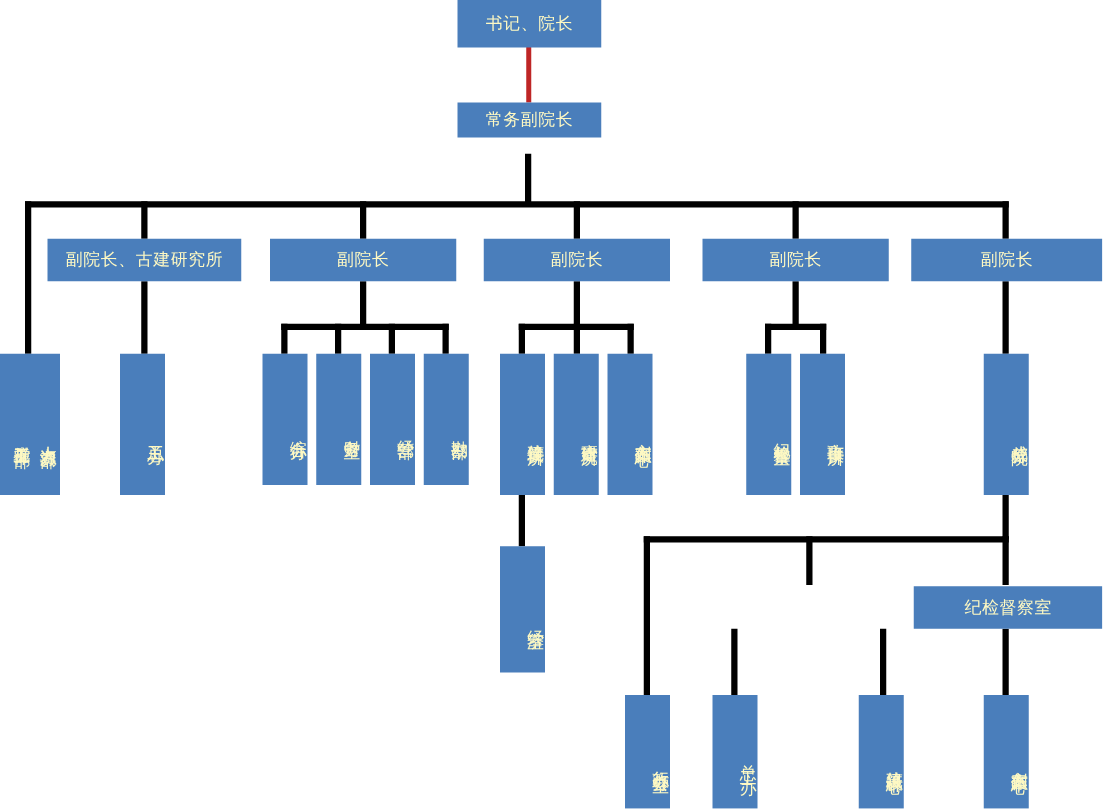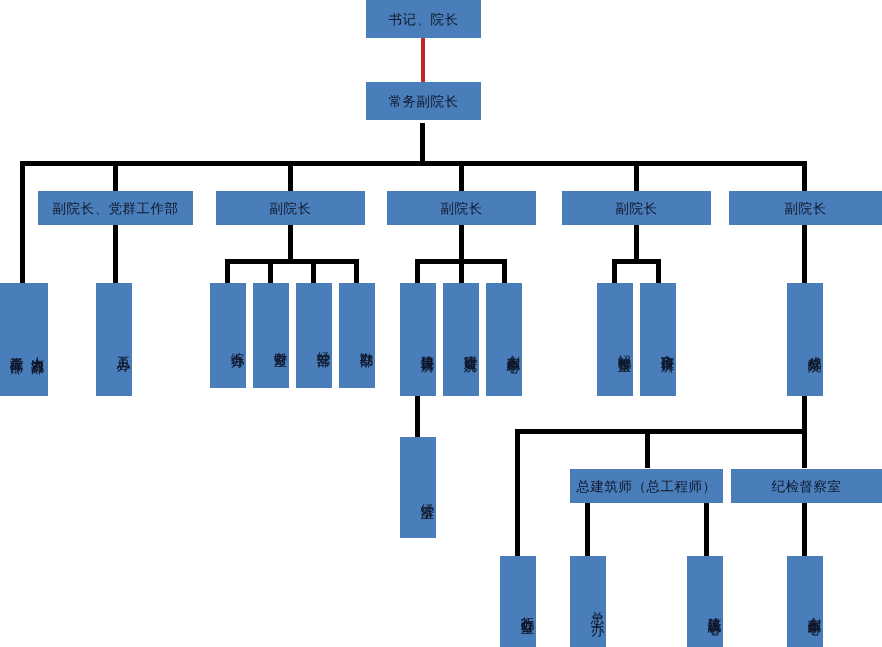--- a/index.html
+++ b/index.html
@@ -13,21 +13,21 @@
   #chart {
     position: relative;
     width: 882px;
     height: 647px;
     background: #ffffff;
     overflow: hidden;
   }
   .node {
     position: absolute;
     background: #4a7ebb;
-    color: #0f172a;
+    color: #fef9c3;
     box-sizing: border-box;
     display: flex;
     align-items: center;
     justify-content: center;
     text-align: left;
     font-size: 13px;
     line-height: 1.25;
     letter-spacing: 0.5px;
     z-index: 3;
   }
@@ -113,23 +113,23 @@
   <div class="ln" style="left:645px; top:429px; width:5px; height:39px;"></div>
   <div class="ln" style="left:802px; top:429px; width:5px; height:39px;"></div>
 
   <div class="ln" style="left:585px; top:503px; width:5px; height:53px;"></div>
   <div class="ln" style="left:704px; top:503px; width:5px; height:53px;"></div>
 
   <div class="ln" style="left:802px; top:503px; width:5px; height:53px;"></div>
 
   <div class="node horiz" style="left:366px; top:0px; width:115px; height:38px;">书记、院长</div>
 
-  <div class="node horiz" style="left:366px; top:82px; width:115px; height:38px;">常务副院长</div>
+  <div class="node horiz" style="left:366px; top:82px; width:115px; height:28px;">常务副院长</div>
 
-  <div class="node horiz" style="left:38px; top:191px; width:155px; height:34px;">副院长、党群工作部</div>
+  <div class="node horiz" style="left:38px; top:191px; width:155px; height:34px;">副院长、古建研究所</div>
   <div class="node horiz" style="left:216px; top:191px; width:149px; height:34px;">副院长</div>
   <div class="node horiz" style="left:387px; top:191px; width:149px; height:34px;">副院长</div>
   <div class="node horiz" style="left:562px; top:191px; width:149px; height:34px;">副院长</div>
   <div class="node horiz" style="left:729px; top:191px; width:153px; height:34px;">副院长</div>
 
   <div class="node vert twocol" style="left:0px; top:283px; width:48px; height:113px;">人力资源部
 党群工作部</div>
 
   <div class="node vert" style="left:96px; top:283px; width:36px; height:113px;">总工办</div>
 
@@ -142,21 +142,20 @@
   <div class="node vert" style="left:443px; top:283px; width:36px; height:113px;">古建研究所</div>
   <div class="node vert" style="left:486px; top:283px; width:36px; height:113px;">方案创作中心</div>
 
   <div class="node vert" style="left:400px; top:437px; width:36px; height:101px;">经济室</div>
 
   <div class="node vert" style="left:597px; top:283px; width:36px; height:113px;">纪检督察室</div>
   <div class="node vert" style="left:640px; top:283px; width:36px; height:113px;">市政设计所</div>
 
   <div class="node vert" style="left:787px; top:283px; width:36px; height:113px;">成都分院</div>
 
-  <div class="node horiz" style="left:570px; top:469px; width:153px; height:34px;">总建筑师（总工程师）</div>
   <div class="node horiz" style="left:731px; top:469px; width:151px; height:34px;">纪检督察室</div>
 
   <div class="node vert" style="left:500px; top:556px; width:36px; height:91px;">行政办公室</div>
   <div class="node vert spaced" style="left:570px; top:556px; width:36px; height:91px;">总工办</div>
   <div class="node vert" style="left:687px; top:556px; width:36px; height:91px;">建筑设计中心</div>
   <div class="node vert" style="left:787px; top:556px; width:36px; height:91px;">方案创作中心</div>
 
 </div>
 
 </body></html>

